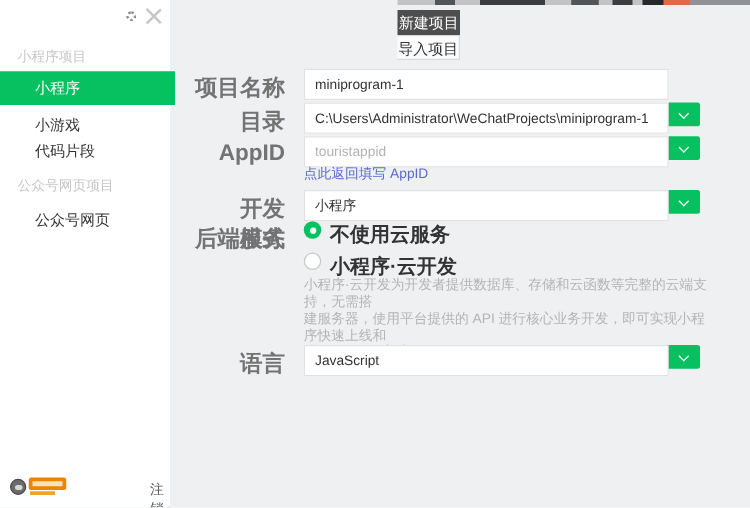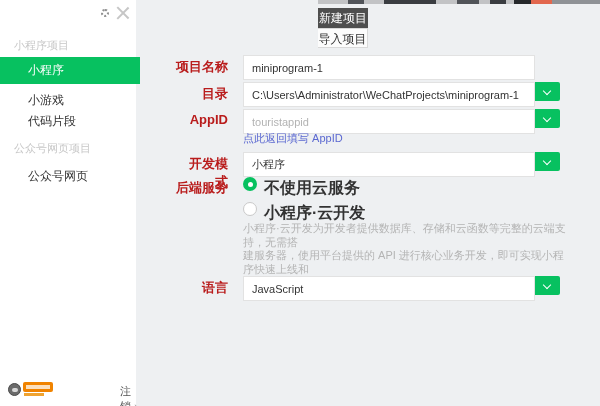--- a/index.html
+++ b/index.html
@@ -32,21 +32,21 @@
   .logout { position:absolute; left:100px; top:384px; font-size:11px; color:#555; cursor:pointer;margin-left:20px; }
   .logout .arr { color:#999; margin-left:3px; }
 
   
   .tabs { position:absolute; left:318px; top:8px; height:20px; display:flex;flex-direction:column; }
   .tab { width:50px; height:20px; line-height:20px; text-align:center; font-size:12px; cursor:pointer; }
   .tab.active { background:#4e4e4e; color:#fff; }
   .tab.inactive { background:#fcfcfc; color:#333; border:1px solid #d9d9d9; border-left:none; }
 
   
-  .flabel { position:absolute; left:140px; width:88px; text-align:right; font-size:13px; font-weight:bold; color:#b91c1c; }
+  .flabel { position:absolute; left:140px; width:88px; text-align:right; font-size:18px; font-weight:bold; color:#737373; }
   .finput { position:absolute; left:243px; width:292px; height:25px; background:#fff; border:1px solid #e2e2e2; font-size:11px; color:#333; line-height:17px; padding:0 8px; outline:none; font-family:"Liberation Sans","DejaVu Sans",sans-serif; }
   .finput.gray { color:#b3b3b3; }
   .ddbtn { position:absolute; left:535px; width:25px; height:19px; background:#07c160; border:none; border-radius:0 2px 2px 0; cursor:pointer; }
   .chev { position:absolute; left:9px; top:6px; width:6px; height:6px; border-right:1.5px solid #fff; border-bottom:1.5px solid #fff; transform:rotate(45deg); }
   .link { font-size:11px; color:#5b68d1; cursor:pointer; }
   .appid-link { position:absolute; left:243px; top:131px; }
 
   .radio { position:absolute; left:243px; width:14px; height:14px; border-radius:50%; cursor:pointer; }
   .radio.on { background:#07c160; }
   .radio.on::after { content:""; position:absolute; left:4.5px; top:4.5px; width:5px; height:5px; border-radius:50%; background:#fff; }

